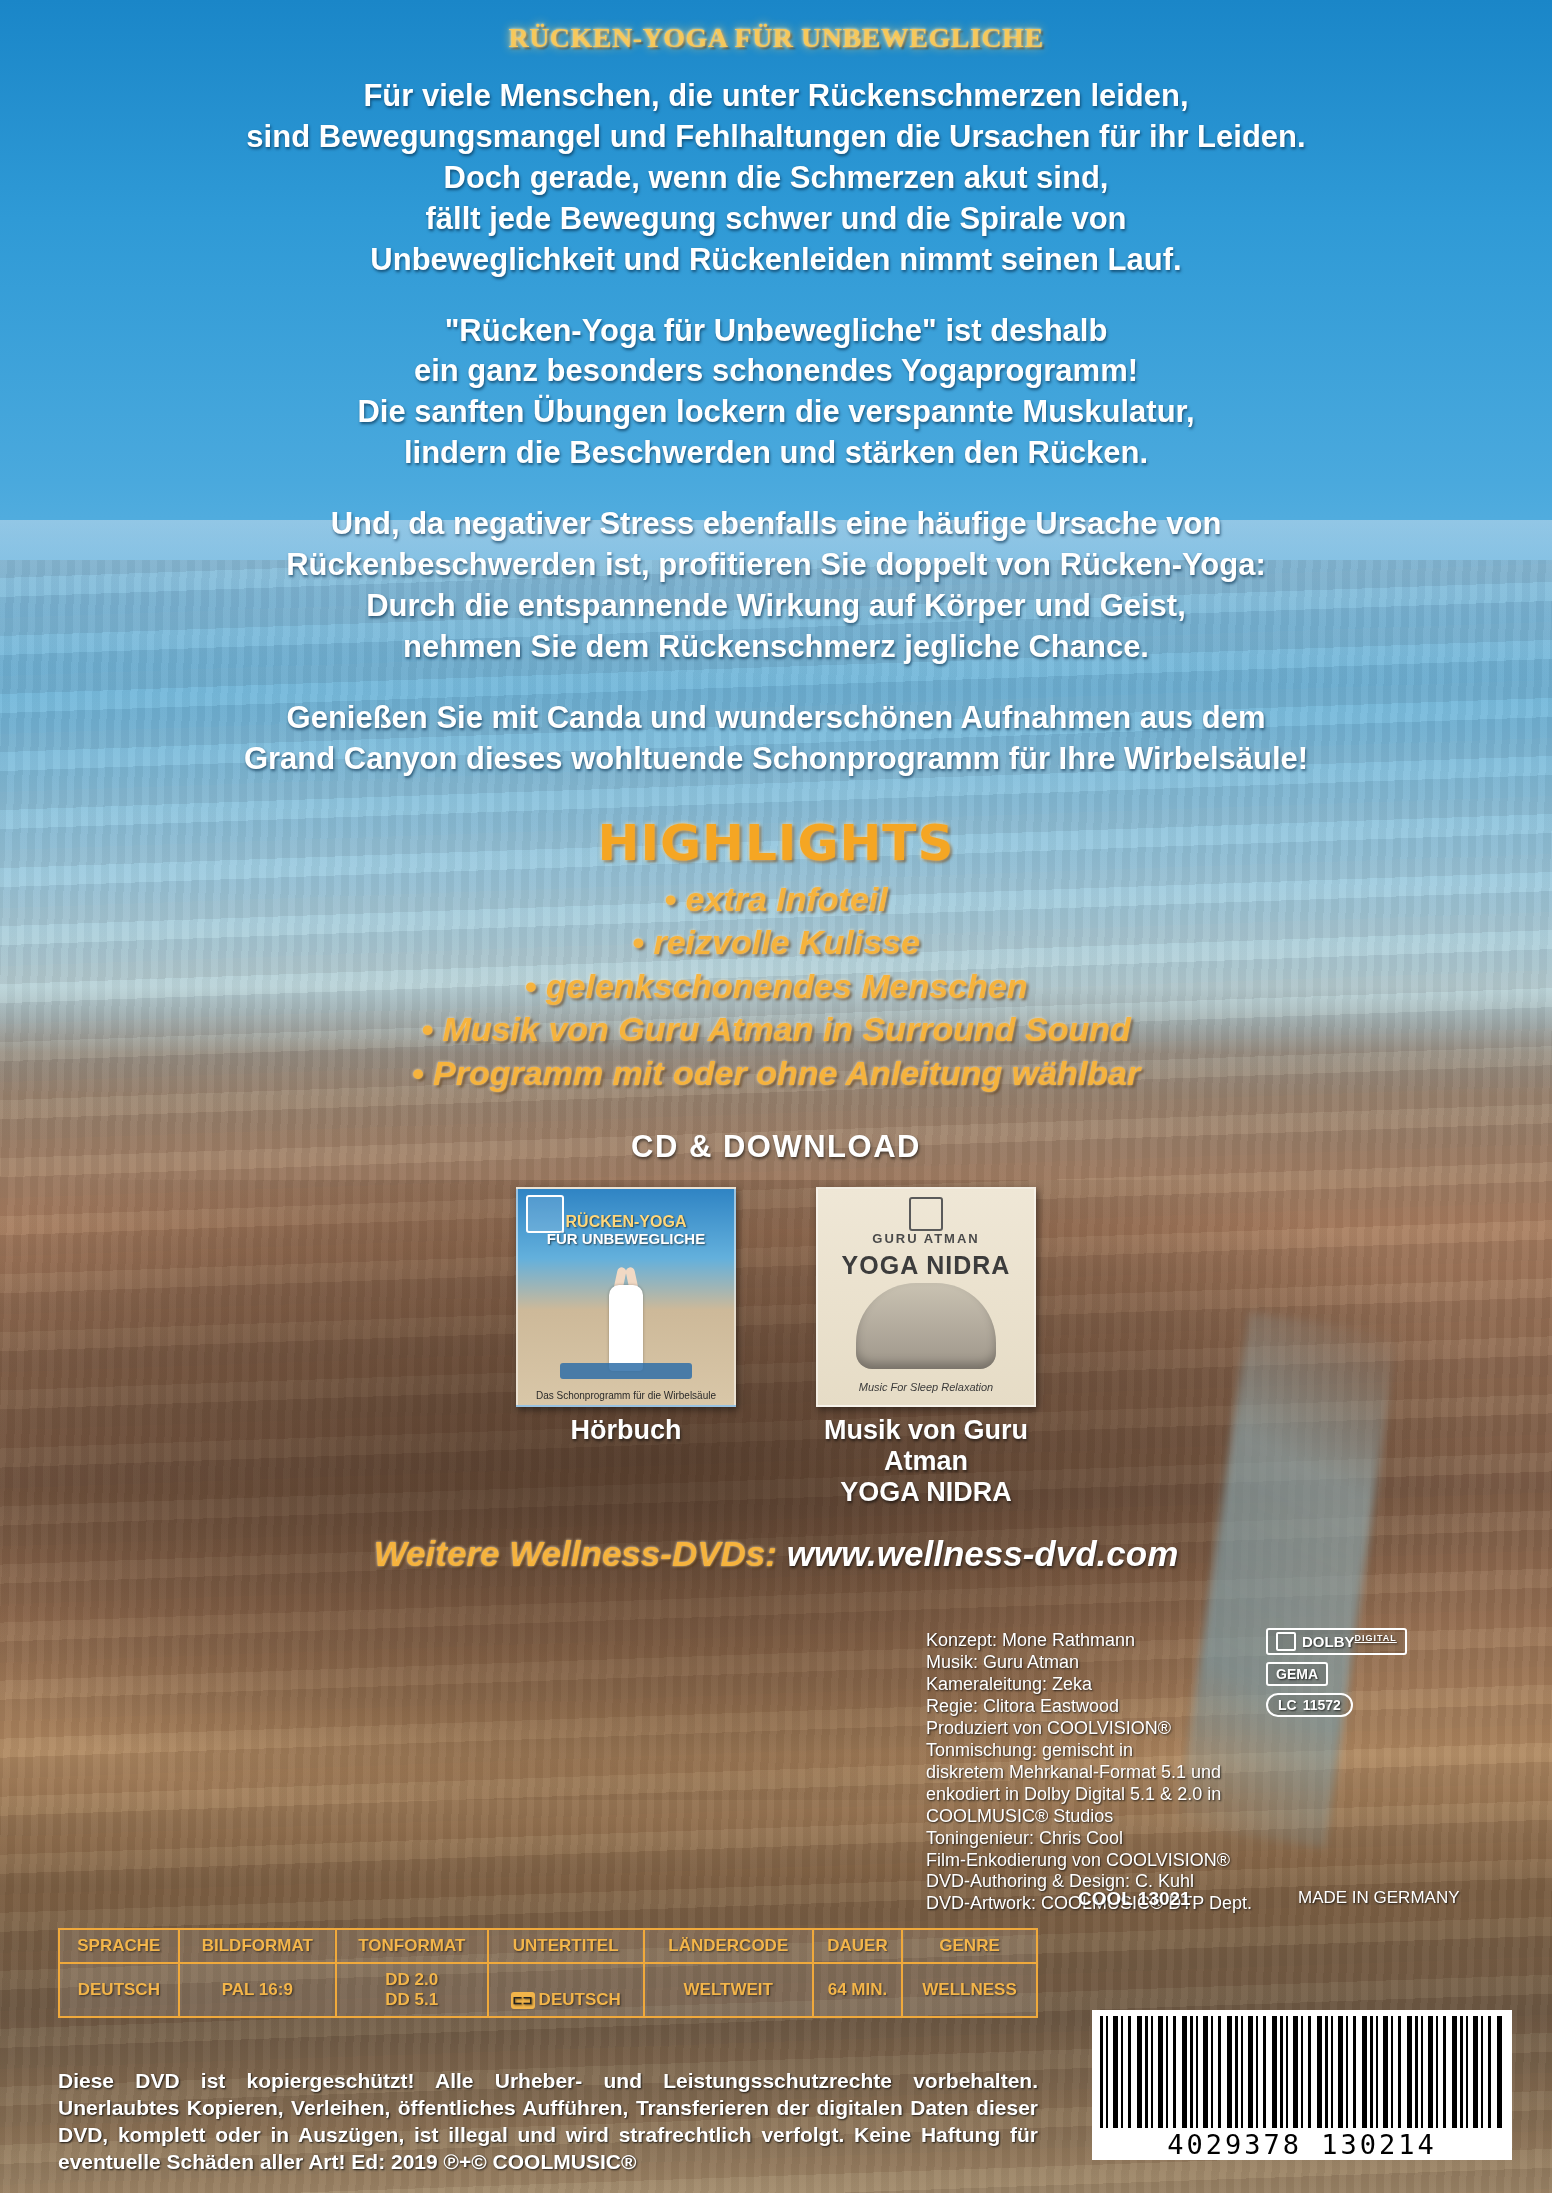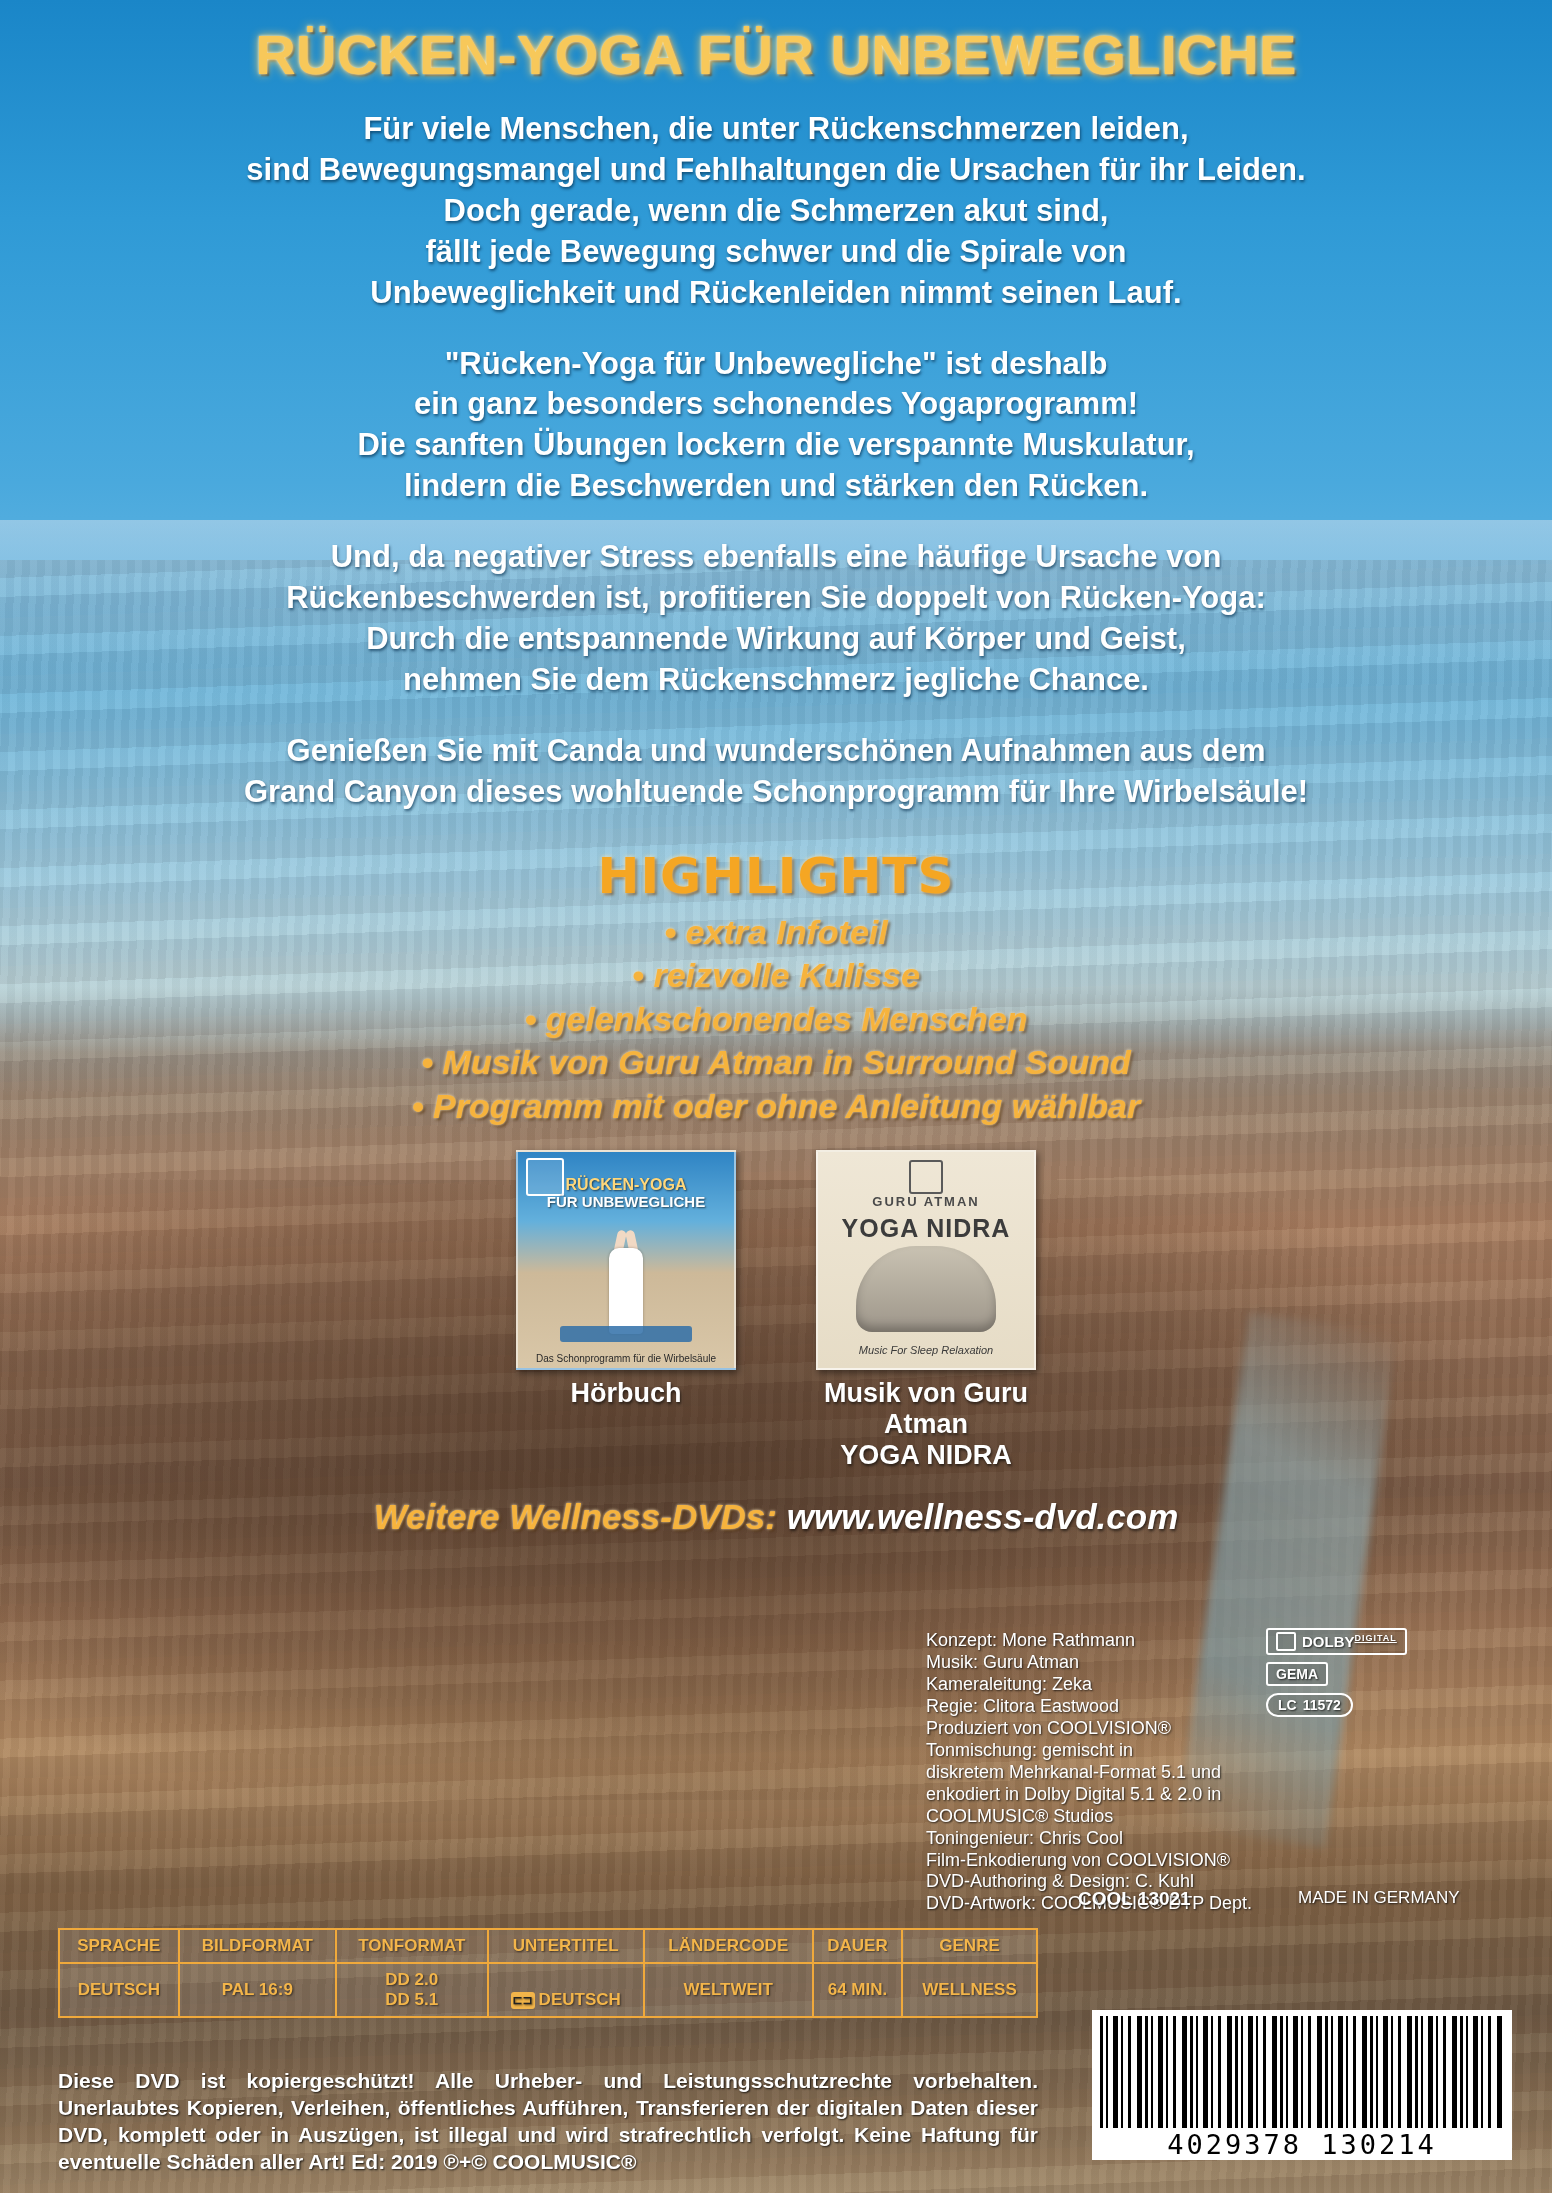--- a/index.html
+++ b/index.html
@@ -72,30 +72,30 @@
   .sky-haze {
     position: absolute; left:0; right:0; top: 520px; height: 170px;
     background: linear-gradient(to bottom, rgba(200,220,235,0.55), rgba(200,220,235,0));
     pointer-events: none;
   }
 
   .content { position: relative; z-index: 5; }
 
   .title {
     text-align: center;
-    font-size: 56px;
+    font-size: 28px;
     font-weight: bold;
     letter-spacing: 0.5px;
     color: #f7c85a;
     padding-top: 22px;
     text-shadow:
       0 0 3px #fff6cc,
       0 0 10px #ffd36a,
       2px 2px 2px rgba(60,30,0,0.75);
-    font-family: Liberation Sans, sans-serif;
+    font-family: Liberation Serif, serif;
   }
 
   .body-text {
     text-align: center;
     color: #ffffff;
     font-size: 31px;
     line-height: 1.32;
     font-weight: bold;
     text-shadow: 1px 2px 3px rgba(0,40,70,0.65);
     margin-top: 22px;
@@ -397,20 +397,21 @@
 
     <div class="highlights-title">HIGHLIGHTS</div>
     <div class="highlight-list">
       <div>• extra Infoteil</div>
       <div>• reizvolle Kulisse</div>
       <div>• gelenkschonendes Menschen</div>
       <div>• Musik von Guru Atman in Surround Sound</div>
       <div>• Programm mit oder ohne Anleitung wählbar</div>
     </div>
 
+    <div class="cd-download">CD &amp; DOWNLOAD</div>
 
     <div class="products">
       <div class="product">
         <div class="disc-art art-yoga">
           <div class="logo-sq"></div>
           <div class="bar">
             <div class="l1">RÜCKEN-YOGA</div>
             <div class="l2">FÜR UNBEWEGLICHE</div>
           </div>
           <div class="arm-l"></div>

